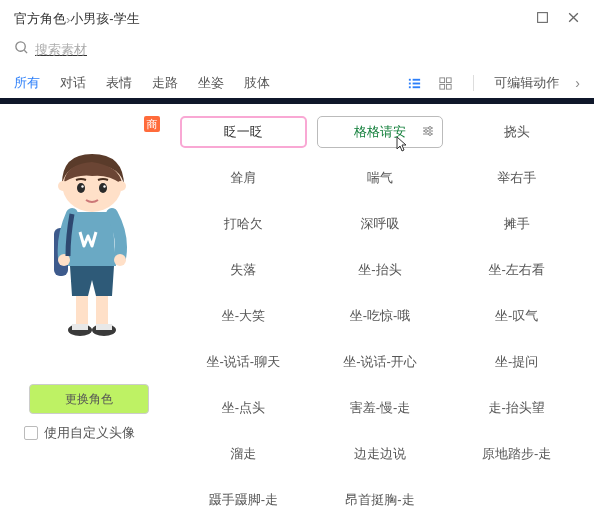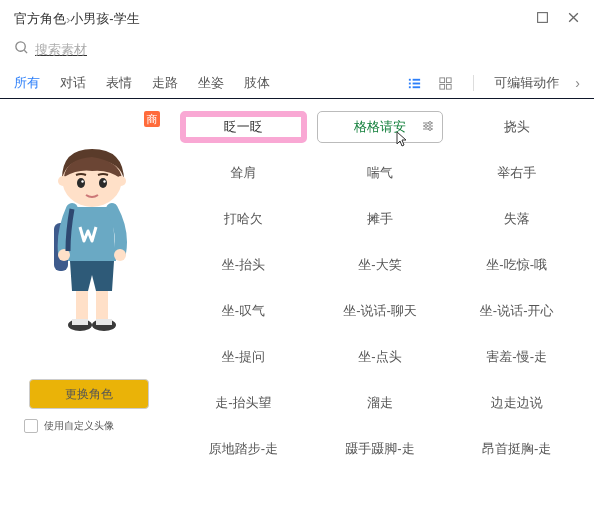--- a/index.html
+++ b/index.html
@@ -8,41 +8,41 @@
   .breadcrumb { font-size: 13px; color: #333; display: flex; align-items: center; }
   .breadcrumb .sep { color: #999; }
   .winbtns { margin-left: auto; display: flex; gap: 18px; }
   .winbtns span { cursor: pointer; color: #666; font-size: 14px; }
 
   .searchrow { padding: 4px 14px 10px 14px; display: flex; align-items: center; }
   .searchicon { color: #999; font-size: 14px; margin-right: 6px; }
   .searchinput { border: none; outline: none; font-size: 13px; color: #333; flex: 1; text-decoration: underline; }
   .searchinput::placeholder { color: #aaa; }
 
-  .tabsrow { display: flex; align-items: center; padding: 0 14px 0 14px; border-bottom: 1px solid #0f172a; gap: 20px; font-size: 13px; color: #555; }
+  .tabsrow { display: flex; align-items: center; padding: 0 14px 0 14px; border-bottom: 6px solid #0f172a; gap: 20px; font-size: 13px; color: #555; }
   .tab { padding: 6px 0; cursor: pointer; }
   .tab.active { color: #2d7ff9; font-weight: 500; }
   .tabsrow .spacer { flex: 1; }
   .viewbtns { display: flex; gap: 16px; align-items: center; }
   .viewbtn { cursor: pointer; color: #888; display: inline-flex; }
   .viewbtn.active { color: #2d7ff9; }
   .divider-v { width: 1px; height: 16px; background: #ddd; margin: 0 4px; }
   .chevronr { color: #888; font-size: 14px; cursor: pointer; }
 
   .main { display: flex; padding: 12px 14px 0 14px; gap: 16px; height: calc(523px - 100px); }
   .leftcol { width: 150px; display: flex; flex-direction: column; align-items: center; position: relative; }
   .pricebadge { position: absolute; top: 0; right: 4px; background: #ff6b3b; color: #fff; font-size: 11px; width: 16px; height: 16px; border-radius: 2px; display: flex; align-items: center; justify-content: center; }
   .charimg { margin-top: 30px; width: 110px; height: 200px; position: relative; }
-  .changebtn { margin-top: 38px; width: 120px; height: 30px; border: 1px solid #ccc; background: #eab308; border-radius: 4px; font-size: 12px; color: #555; cursor: pointer; }
-  .checkrow { margin-top: 10px; display: flex; align-items: center; gap: 6px; font-size: 10px; color: #555; align-self: flex-start; padding-left: 10px; }
+  .changebtn { margin-top: 38px; width: 120px; height: 30px; border: 1px solid #ccc; background: #bef264; border-radius: 4px; font-size: 12px; color: #555; cursor: pointer; }
+  .checkrow { margin-top: 10px; display: flex; align-items: center; gap: 6px; font-size: 13px; color: #555; align-self: flex-start; padding-left: 10px; }
   .chk { width: 14px; height: 14px; border: 1px solid #bbb; border-radius: 2px; cursor: pointer; }
 
   .grid { flex: 1; display: grid; grid-template-columns: repeat(3, 1fr); gap: 14px 10px; align-content: start; }
   .cell { height: 32px; display: flex; align-items: center; justify-content: center; border-radius: 4px; font-size: 13px; color: #555; cursor: pointer; }
-  .cell.boxed { border: 6px solid #f9a8d4; color: #333; border-radius: 5px; }
+  .cell.boxed { border: 2px solid #f9a8d4; color: #333; border-radius: 5px; }
   .cell.boxedhover { border: 1px solid #bbb; color: #15803d; border-radius: 5px; position: relative; }
   .tuner { position: absolute; right: 8px; color: #888; font-size: 12px; }
   .cursor { position: absolute; left: 60%; top: 60%; font-size: 16px; pointer-events: none; }
 
   
   .boy { width: 100%; height: 100%; }
 </style>
 </head>
 <body>
 
@@ -180,23 +180,25 @@
         <svg width="18" height="20" viewBox="0 0 18 20">
             <path d="M5 2 L5 14 L8 11 L10 16 L12 15 L10 10 L14 10 Z" fill="#fff" stroke="#333" stroke-width="1"></path>
           </svg>
       </span>
     </div>
     <div class="cell">挠头</div>
     <div class="cell">耸肩</div>
     <div class="cell">喘气</div>
     <div class="cell">举右手</div>
     <div class="cell">打哈欠</div>
+    <div class="cell">深呼吸</div>
     <div class="cell">摊手</div>
     <div class="cell">失落</div>
     <div class="cell">坐-抬头</div>
+    <div class="cell">坐-左右看</div>
     <div class="cell">坐-大笑</div>
     <div class="cell">坐-吃惊-哦</div>
     <div class="cell">坐-叹气</div>
     <div class="cell">坐-说话-聊天</div>
     <div class="cell">坐-说话-开心</div>
     <div class="cell">坐-提问</div>
     <div class="cell">坐-点头</div>
     <div class="cell">害羞-慢-走</div>
     <div class="cell">走-抬头望</div>
     <div class="cell">溜走</div>

